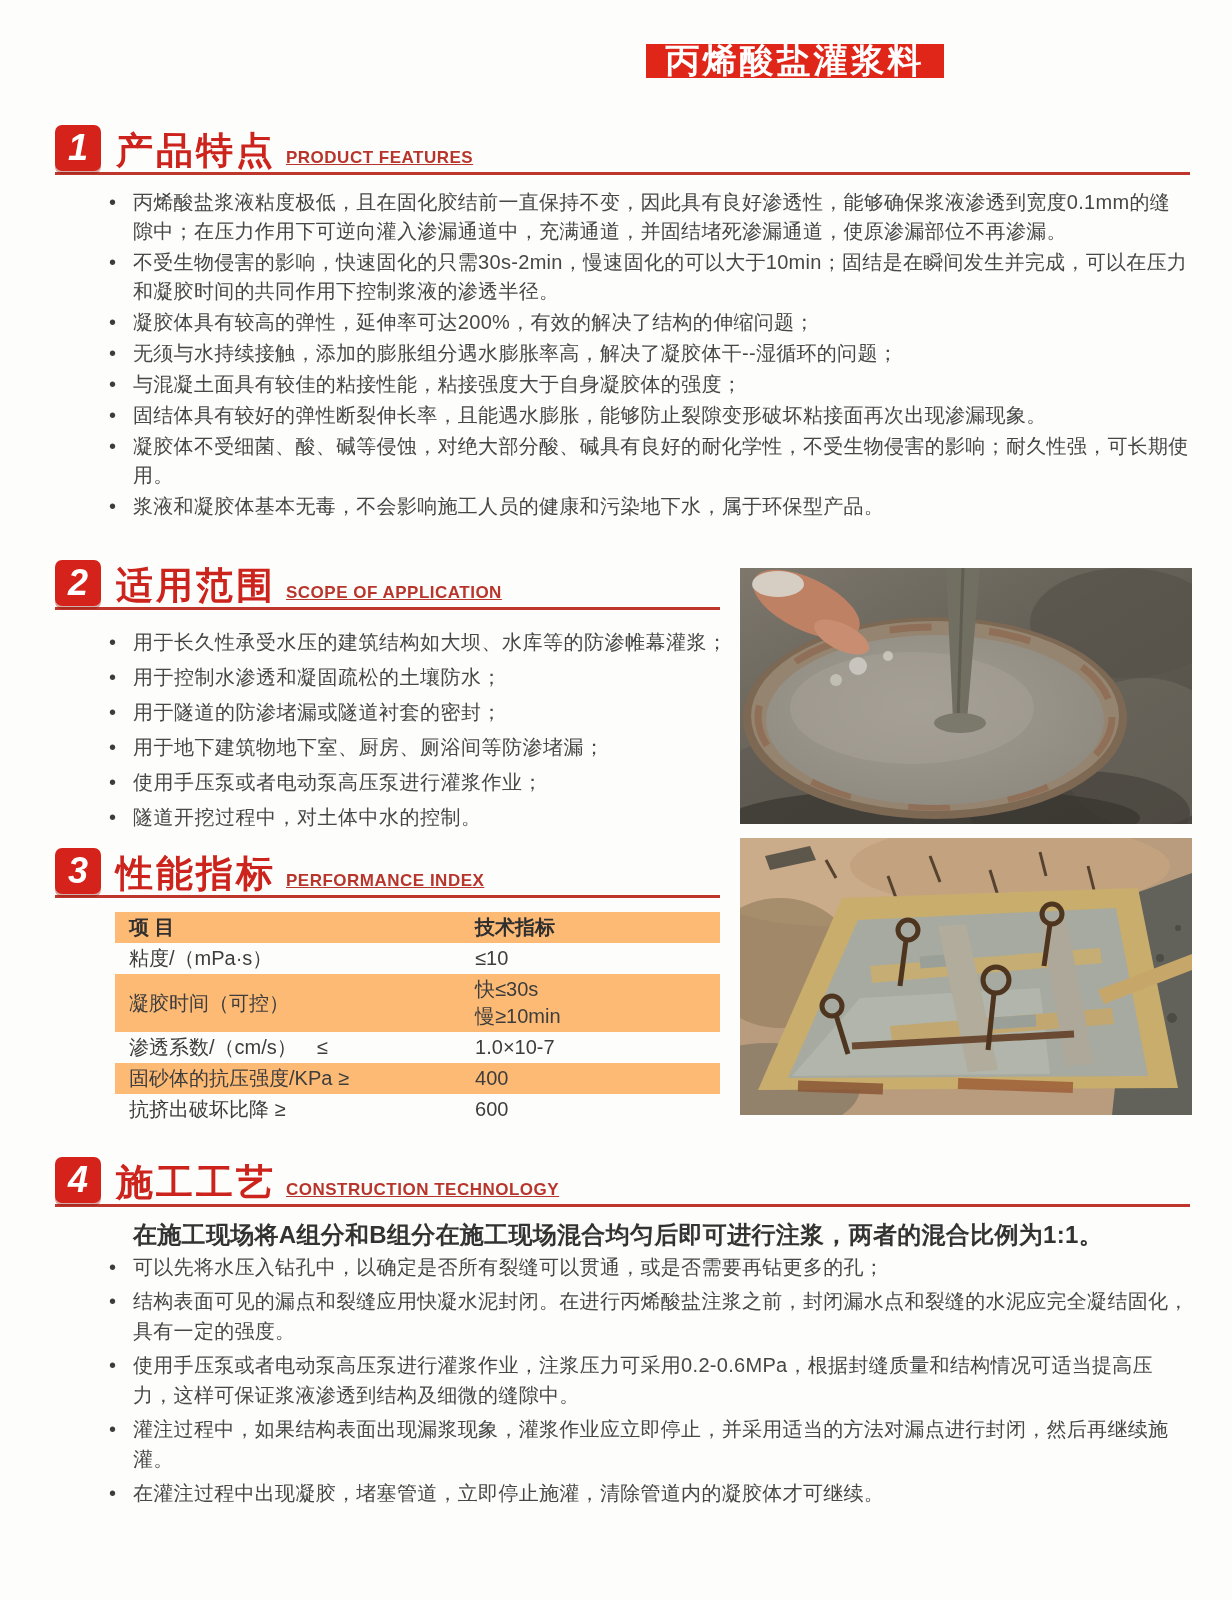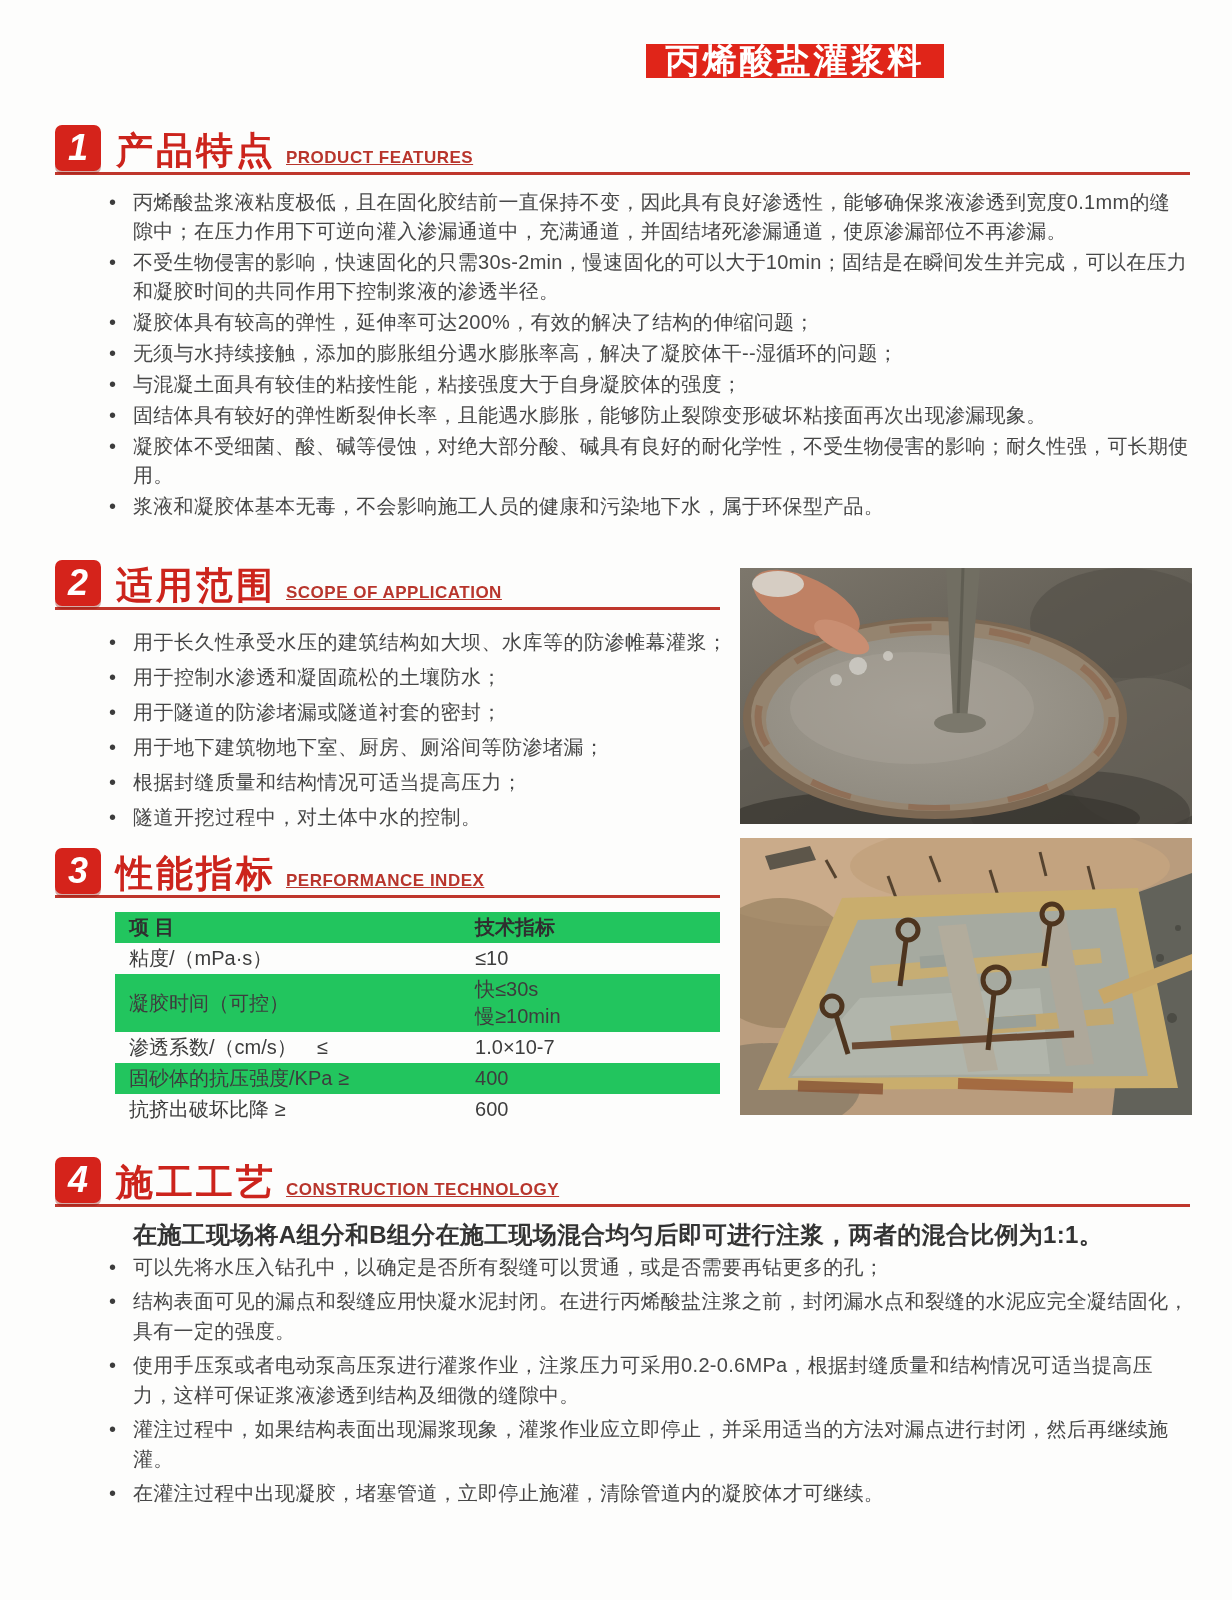--- a/index.html
+++ b/index.html
@@ -51,21 +51,21 @@
   }
   .sec4 ul.bullets{margin-top:2px;}
   .sec4 li{line-height:30px;margin-bottom:4px;letter-spacing:.3px;}
   
   .tbl{border-collapse:collapse;margin:14px 0 0 60px;table-layout:fixed;}
   .tbl td{font-size:20px;color:#3d3d3d;padding:2px 0 2px 14px;vertical-align:middle;}
   .tbl .c1{width:340px;}
   .tbl .c2{width:251px;}
   .tbl tr{height:28px;}
   .tbl tr.hdr td{font-weight:700;color:#2f2f2f;}
-  .tbl tr.g{background:#22c55e;}
+  .tbl tr.g{background:#fdba74;}
   .tbl tr.two{height:56px;}
   .tbl .vline{line-height:27px;}
   
   .photo{position:absolute;display:block;}
   #photo1{left:740px;top:568px;width:452px;height:256px;}
   #photo2{left:740px;top:838px;width:452px;height:277px;}
   
   .sec1{top:120px;width:1135px;}
   .sec2{top:555px;width:685px;}
   .sec3{top:843px;width:665px;}
@@ -99,21 +99,21 @@
   <div class="sec-head">
     <span class="badge">2</span>
     <span class="zh">适用范围</span>
     <span class="en">SCOPE OF APPLICATION</span>
   </div>
   <ul class="bullets">
     <li>用于长久性承受水压的建筑结构如大坝、水库等的防渗帷幕灌浆；</li>
     <li>用于控制水渗透和凝固疏松的土壤防水；</li>
     <li>用于隧道的防渗堵漏或隧道衬套的密封；</li>
     <li>用于地下建筑物地下室、厨房、厕浴间等防渗堵漏；</li>
-    <li>根据封缝质量和结构情况可适当提高压力；</li>
+    <li>使用手压泵或者电动泵高压泵进行灌浆作业；</li>
     <li>隧道开挖过程中，对土体中水的控制。</li>
   </ul>
 </section>
 
 <svg id="photo1" class="photo" viewBox="0 0 452 256" preserveAspectRatio="none" xmlns="http://www.w3.org/2000/svg">
   <defs>
     <linearGradient id="floor1" x1="0" y1="0" x2="1" y2="1">
       <stop offset="0" stop-color="#7d776c"></stop>
         <stop offset=".5" stop-color="#635f56"></stop>
         <stop offset="1" stop-color="#4b4841"></stop>

